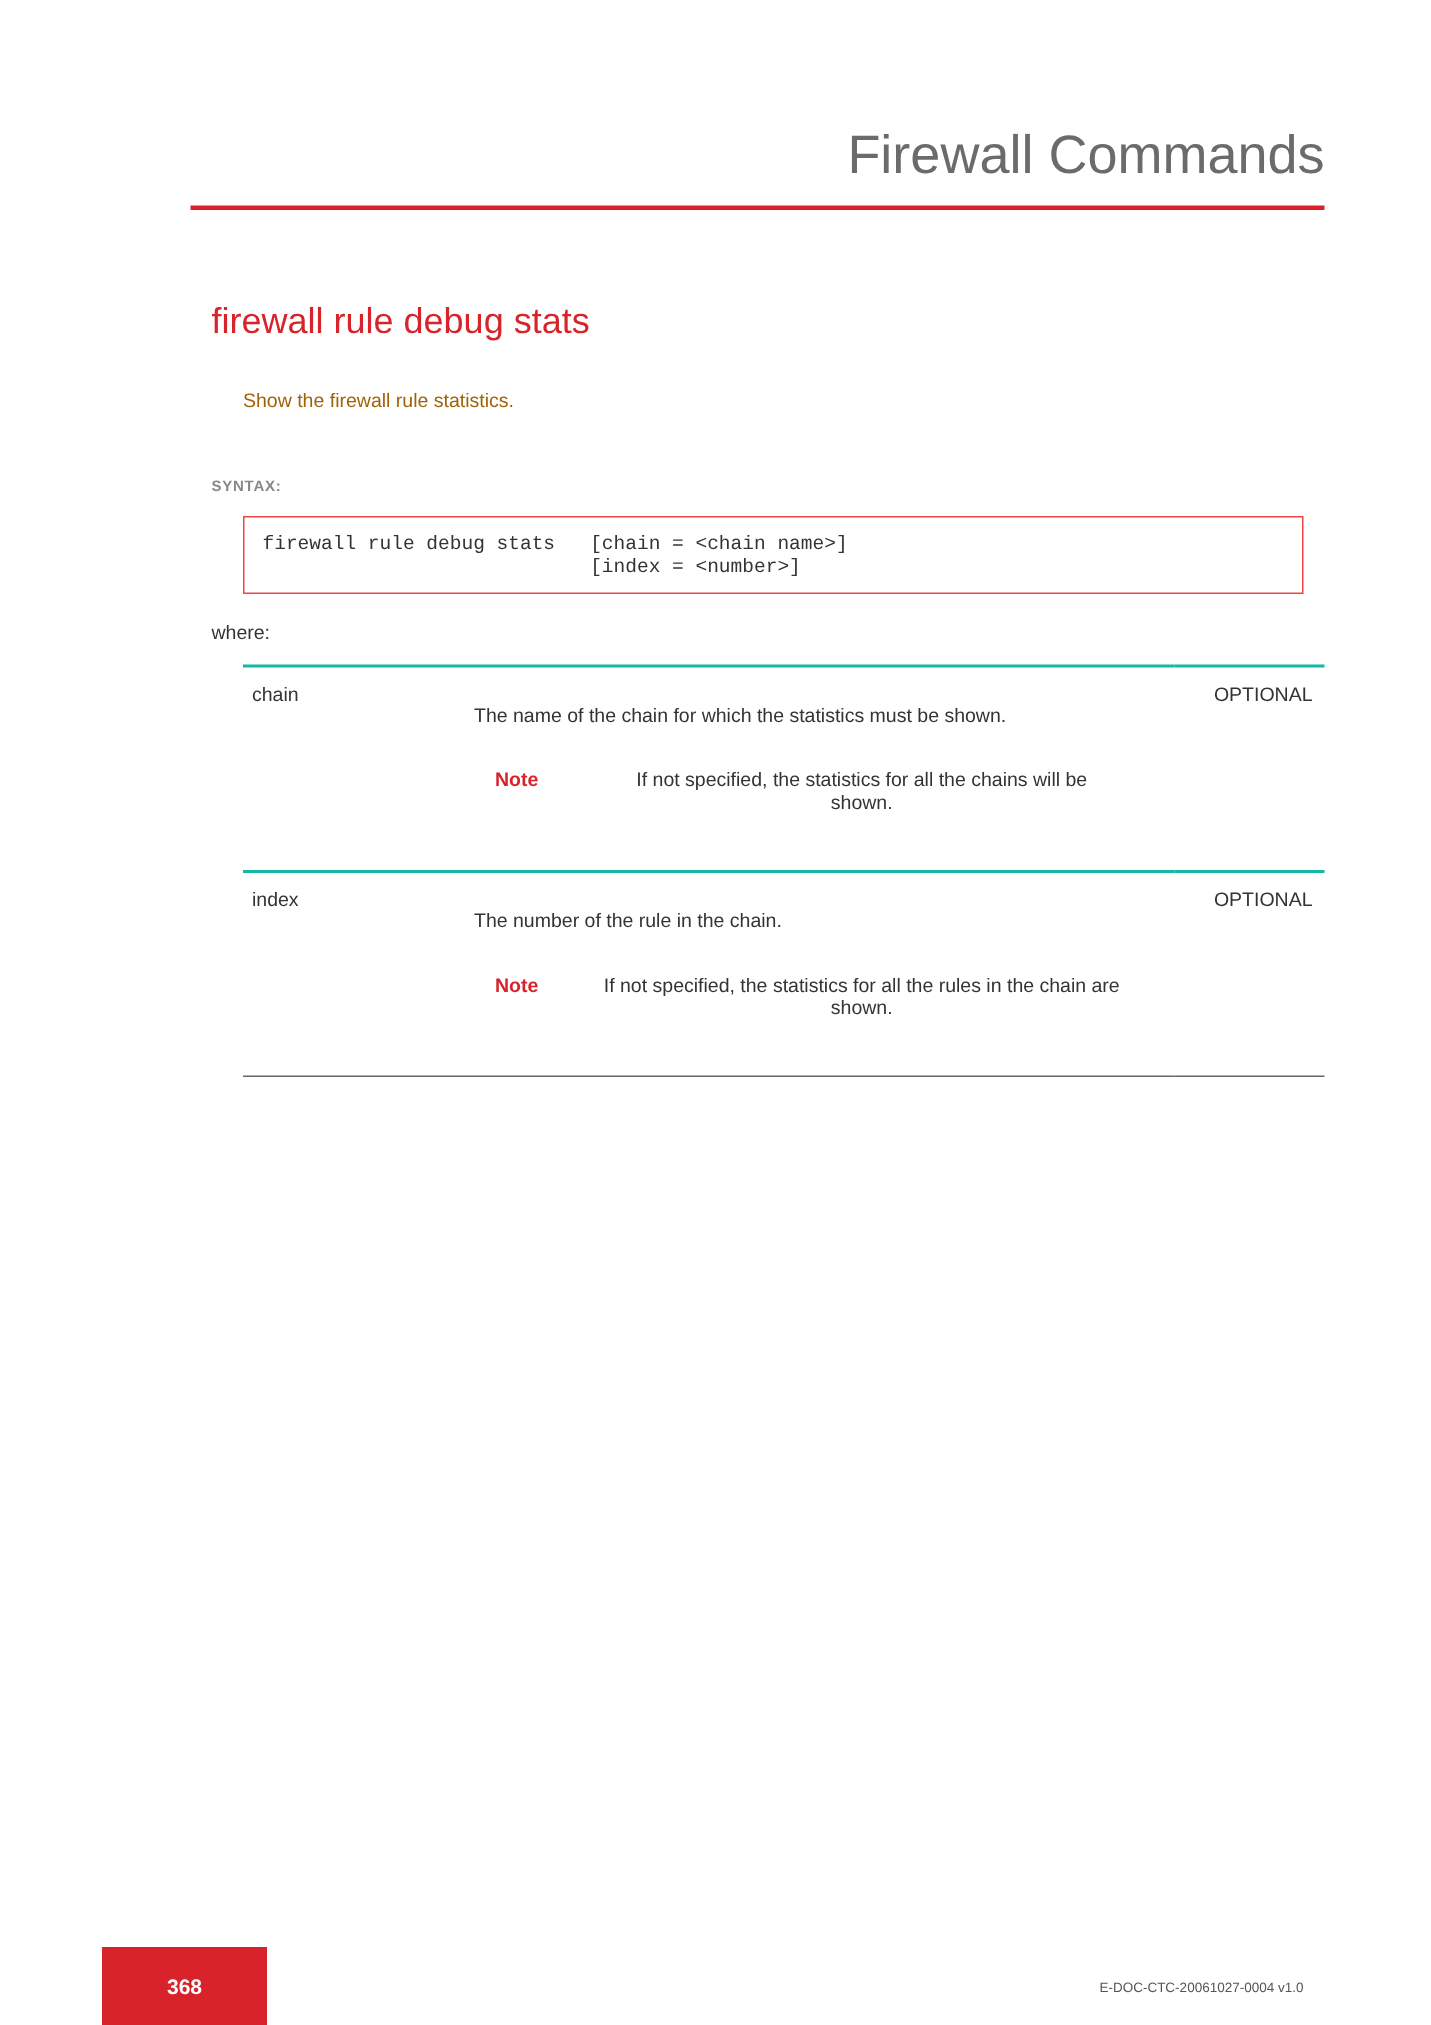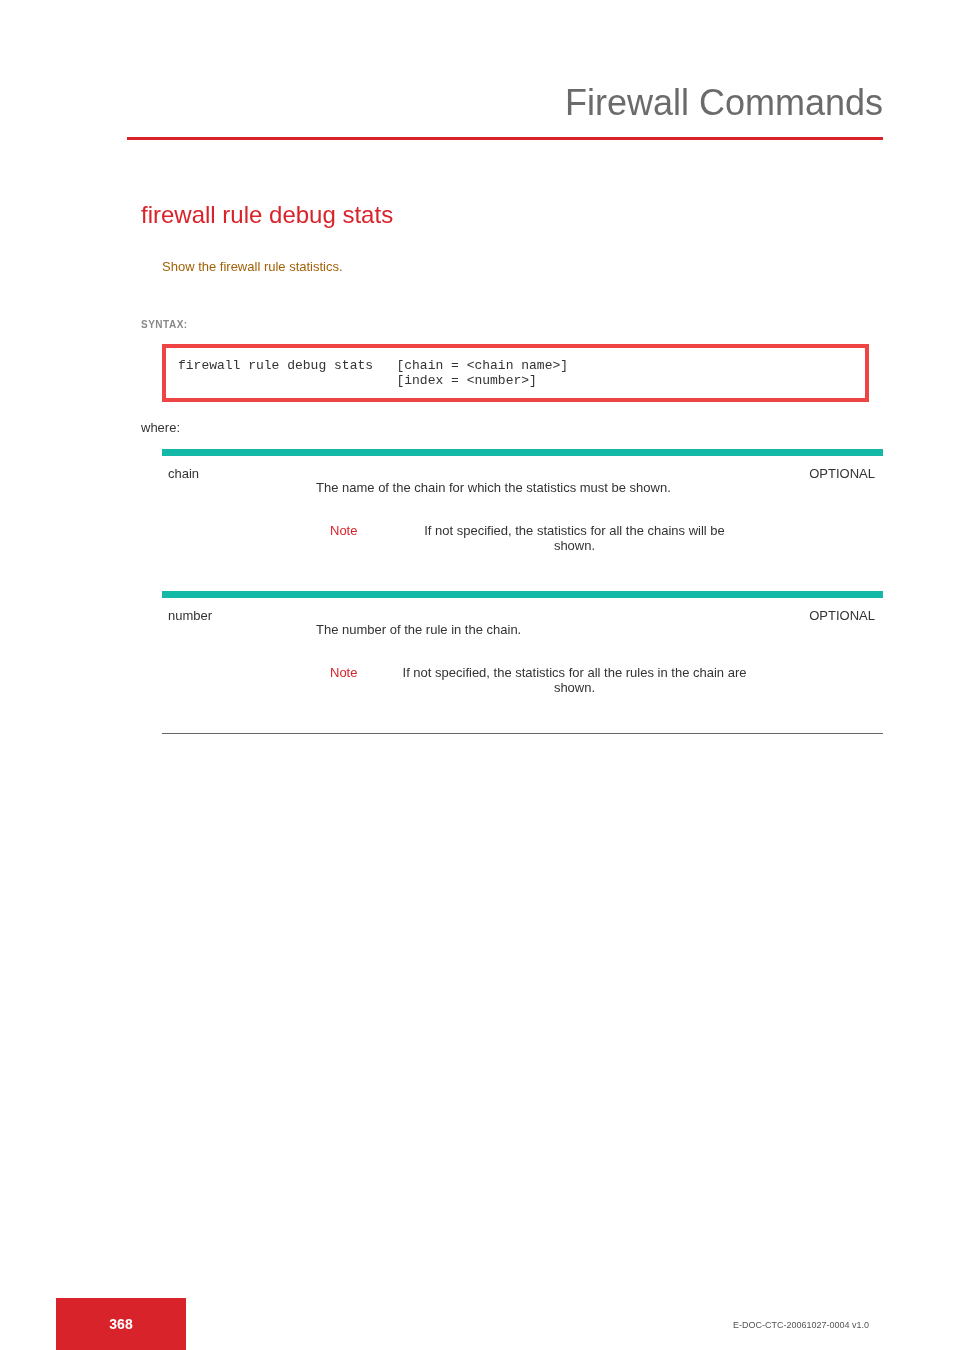--- a/index.html
+++ b/index.html
@@ -50,81 +50,81 @@
       margin-bottom: 45px;
     }
     .syntax-label {
       font-size: 10px;
       font-weight: bold;
       color: #888;
       letter-spacing: 0.5px;
       margin-bottom: 12px;
     }
     .code-block {
-      border: 4px solid #ef4444;
+      border: 1px solid #ef4444;
       padding: 10px 12px;
       margin-left: 35px;
       margin-bottom: 18px;
       font-family: "Courier New", monospace;
       font-size: 13px;
       color: #333;
       white-space: pre;
     }
     .where-label {
       font-size: 13px;
       color: #333;
       margin-bottom: 12px;
     }
     .params-table {
       margin-left: 35px;
       width: calc(100% - 35px);
       border-collapse: collapse;
     }
     .params-table td {
-      border-top: 7px solid #14b8a6;
+      border-top: 2px solid #14b8a6;
       border-bottom: 1px solid #666;
       padding: 10px 8px 10px 0;
       vertical-align: top;
       font-size: 13px;
       color: #333;
     }
     .params-table td.param-name {
       width: 140px;
       padding-left: 6px;
     }
     .params-table td.param-opt {
       width: 100px;
       text-align: right;
     }
     .note-row {
       display: flex;
       margin-top: 5px;
     }
     .note-label {
       color: #d8232a;
-      font-weight: normal;
+      font-weight: bold;
       width: 44px;
       flex-shrink: 0;
     }
     .note-text {
       flex: 1;
       text-align: center;
     }
     .footer {
       position: absolute;
       bottom: 0;
       left: 0;
       right: 0;
       height: 52px;
     }
     .page-num-box {
       position: absolute;
-      left: 0;
+      left: 12px;
       bottom: 0;
-      width: 130px;
+      width: 110px;
       height: 52px;
       background: #d8232a;
       color: #fff;
       font-size: 14px;
       font-weight: bold;
       display: flex;
       align-items: center;
       justify-content: center;
     }
     .doc-id {
@@ -158,21 +158,21 @@
       <td>
         <div>The name of the chain for which the statistics must be shown.</div>
         <div class="note-row">
           <span class="note-label">Note</span>
           <span class="note-text">If not specified, the statistics for all the chains will be shown.</span>
         </div>
       </td>
       <td class="param-opt">OPTIONAL</td>
     </tr>
     <tr>
-      <td class="param-name">number</td>
+      <td class="param-name">index</td>
       <td>
         <div>The number of the rule in the chain.</div>
         <div class="note-row">
           <span class="note-label">Note</span>
           <span class="note-text">If not specified, the statistics for all the rules in the chain are shown.</span>
         </div>
       </td>
       <td class="param-opt">OPTIONAL</td>
     </tr>
   </tbody>

